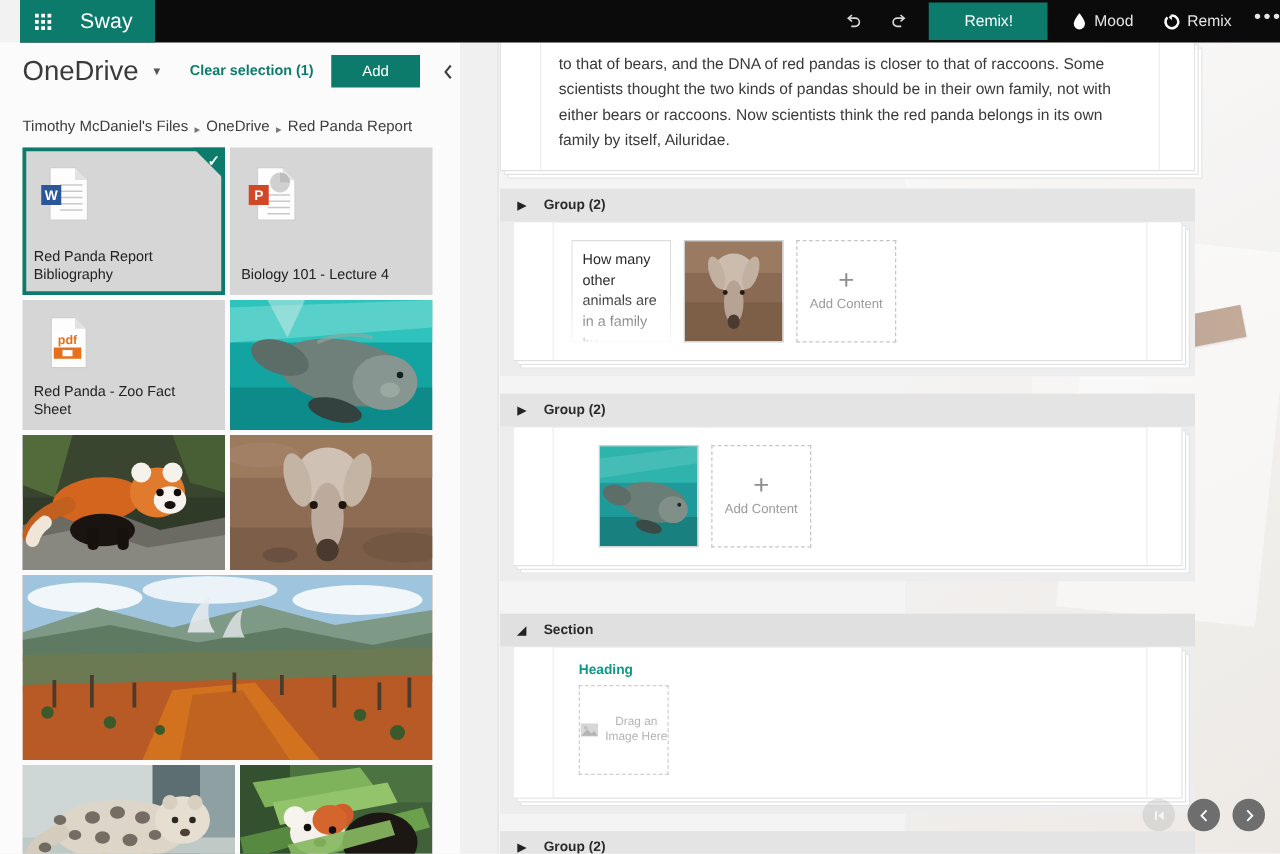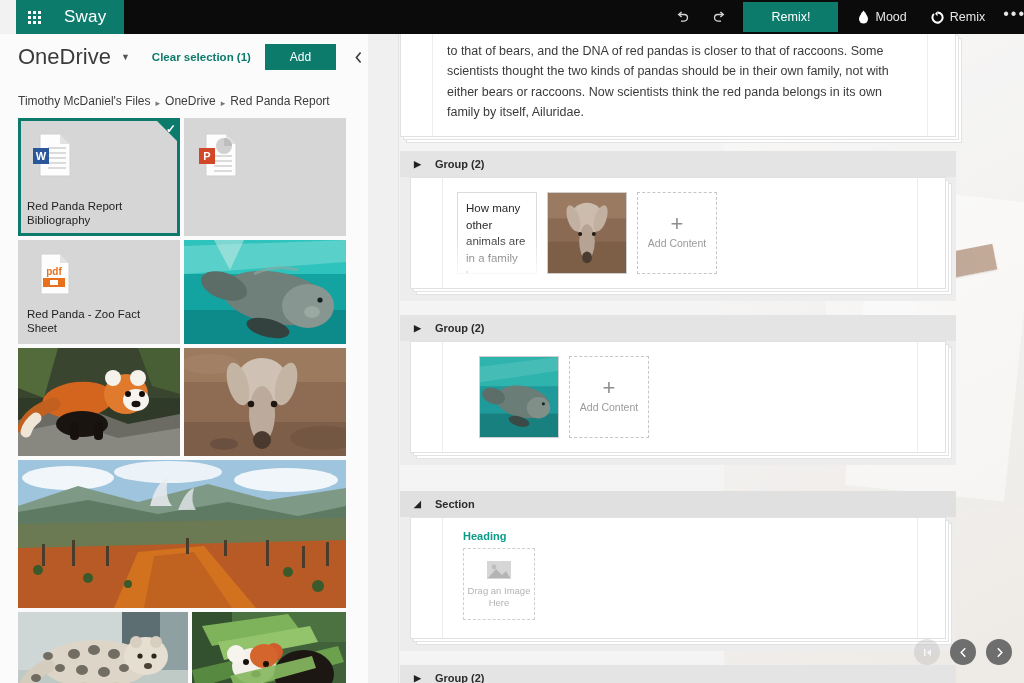--- a/index.html
+++ b/index.html
@@ -105,21 +105,21 @@
               mask-image:linear-gradient(180deg,#000 52%,rgba(0,0,0,.18) 100%); }
   .textcard p + p { margin-top:8px; }
   .imgcard { width:80px; height:82px; border:1px solid #cfcfcf; overflow:hidden; position:relative; }
   .addcard { width:80px; height:82px; border:1px dashed #c6c6c6; display:flex;
              flex-direction:column; align-items:center; justify-content:center; gap:6px;
              color:#9b9b9b; font-size:10.5px; }
   .addcard .plus { font-size:22px; line-height:14px; color:#8e8e8e; font-weight:300; }
 
   .heading-label { color:#0c9b86; font-size:11px; font-weight:bold; margin-bottom:6px; }
   .heading-row { display:flex; gap:18px; align-items:flex-start; }
-  .dragimg { width:72px; height:72px; border:1px dashed #cfcfcf; display:flex; flex-direction:column;
+  .dragimg { width:72px; height:72px; border:1px dashed #cfcfcf; display:flex; flex-direction:row;
              align-items:center; justify-content:center; color:#b4b4b4; font-size:9.5px;
              text-align:center; line-height:1.25; gap:5px; flex:none; }
   .heading-text { font-size:24px; font-weight:300; color:#1d1d1d; line-height:1.28; letter-spacing:.1px; }
 
   .paragraph { font-size:12.5px; line-height:1.62; color:#3a3a3a; }
 
   
   .navbtns { position:absolute; right:12px; bottom:18px; display:flex; align-items:center; gap:10px; z-index:45; }
   .navbtn { width:26px; height:26px; border-radius:50%; background:#6e6e6e; color:#fff;
             display:flex; align-items:center; justify-content:center; font-size:12px; }
@@ -387,20 +387,21 @@
                   <path d="M16 29 H34"></path>
                   <path d="M16 34 H34"></path>
                   <path d="M16 39 H34"></path>
               </g>
               <circle cx="26" cy="14" r="8" fill="#d0d0d0"></circle>
               <path d="M26 6 a8 8 0 0 1 8 8 h-8 Z" fill="#bdbdbd"></path>
               <rect x="1" y="16" width="16" height="16" fill="#d24726"></rect>
               <text x="9" y="28" font-size="11" font-family="Liberation Sans, sans-serif" fill="#fff" text-anchor="middle" font-weight="bold">P</text>
             </svg>
           </div>
+          <div class="tile-name">Biology 101 - Lecture 4</div>
         </div>
       </div>
 
       <div class="row">
         <div class="tile doc" style="width:162px;height:104px;">
           <div class="fileicon" style="margin-top:12px;">
             <svg width="40" height="44" viewBox="0 0 40 44">
               <path d="M9 2 h19 l9 9 v31 h-28 Z" fill="#fdfdfd" stroke="#cfcfcf"></path>
               <path d="M28 2 l9 9 h-9 Z" fill="#e2e2e2"></path>
               <rect x="11" y="14" width="22" height="10" fill="#fff"></rect>

